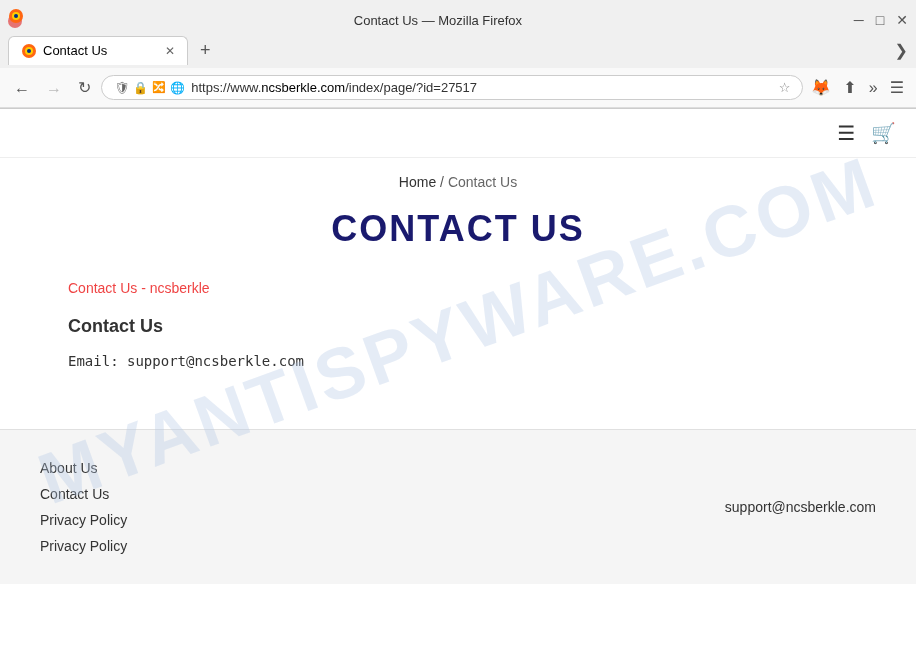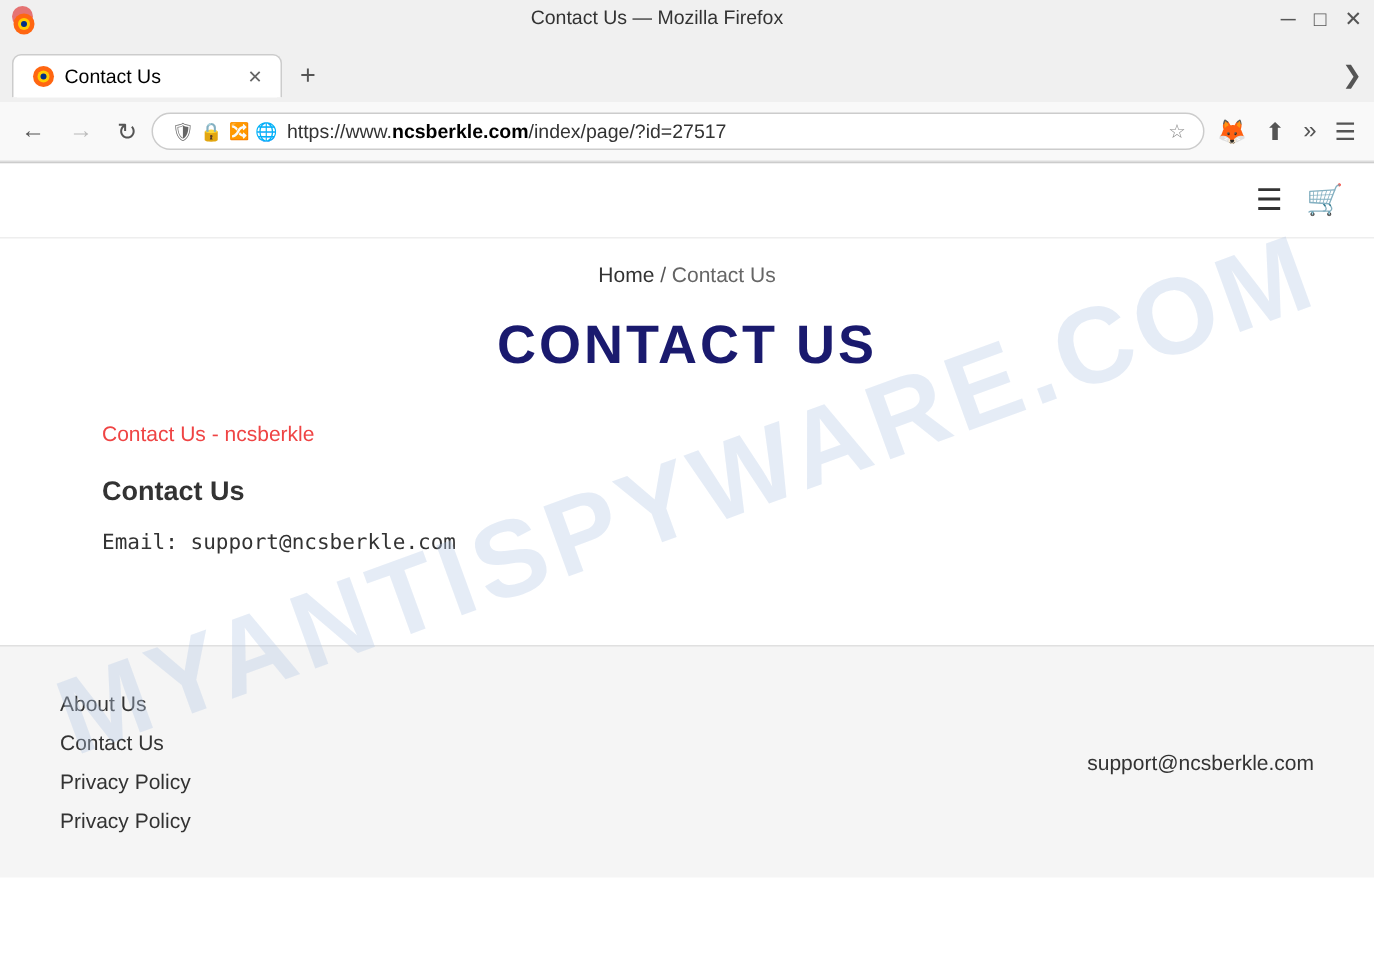--- a/index.html
+++ b/index.html
@@ -1,21 +1,21 @@
 <!DOCTYPE html>
 <html><head>
   <meta charset="utf-8">
   <style>
     * { margin: 0; padding: 0; box-sizing: border-box; }
     body { font-family: Arial, sans-serif; width: 916px; height: 650px; overflow: hidden; background: #fff; }
 
     
     .browser-chrome { background: #f0f0f0; border-bottom: 1px solid #ccc; }
     .title-bar {
-      display: flex; align-items: flex-start; justify-content: space-between;
+      display: flex; align-items: flex-end; justify-content: space-between;
       padding: 4px 8px; height: 32px; background: #f0f0f0;
     }
     .title-bar-center { font-size: 13px; color: #333; }
     .window-controls { display: flex; gap: 6px; align-items: center; }
     .win-btn { width: 14px; height: 14px; border-radius: 50%; display: flex; align-items: center; justify-content: center; font-size: 9px; cursor: pointer; }
     .win-close { background: #e57373; }
 
     .tab-bar {
       display: flex; align-items: center; padding: 0 8px; height: 36px; background: #f0f0f0;
     }
@@ -34,21 +34,21 @@
     }
     .nav-btn { background: none; border: none; cursor: pointer; color: #555; font-size: 16px; padding: 4px 6px; border-radius: 4px; }
     .nav-btn.disabled { color: #bbb; cursor: default; }
     .address-bar {
       flex: 1; display: flex; align-items: center; gap: 6px;
       background: #fff; border: 1px solid #ccc; border-radius: 20px; padding: 4px 12px;
       font-size: 13px;
     }
     .security-icons { display: flex; gap: 4px; align-items: center; color: #666; font-size: 12px; }
     .url-text { flex: 1; color: #333; }
-    .url-text span { font-weight: bold; color: #000; }
+    .url-text span { font-weight: normal; color: #000; }
     .star-btn { color: #888; cursor: pointer; }
     .nav-right { display: flex; gap: 4px; align-items: center; }
     .nav-right-btn { background: none; border: none; cursor: pointer; color: #555; font-size: 16px; padding: 4px; }
 
     
     .page-content { height: calc(650px - 32px - 36px - 40px); overflow-y: auto; background: #fff; }
 
     
     .site-header {
       display: flex; justify-content: flex-end; align-items: center;

